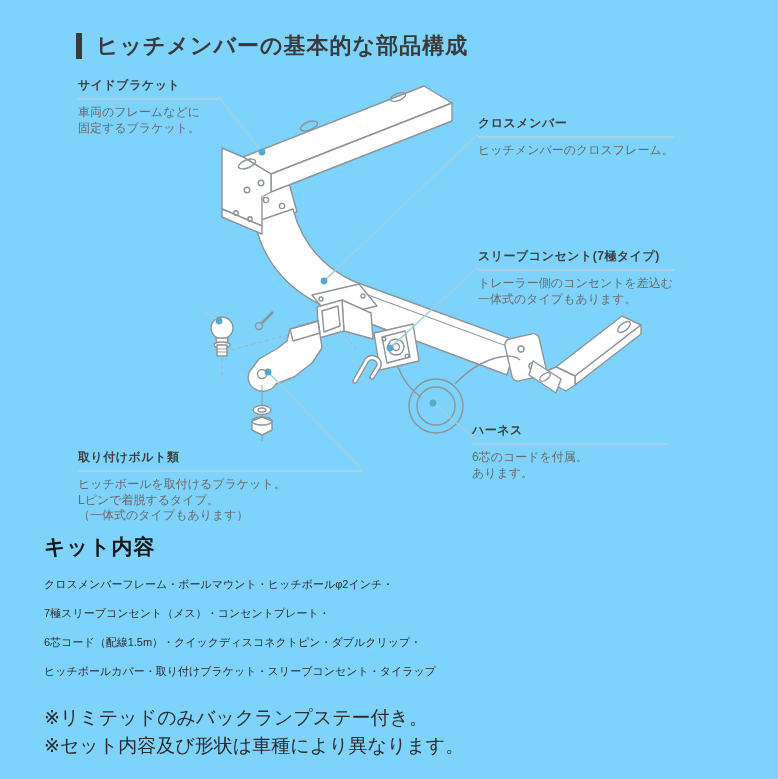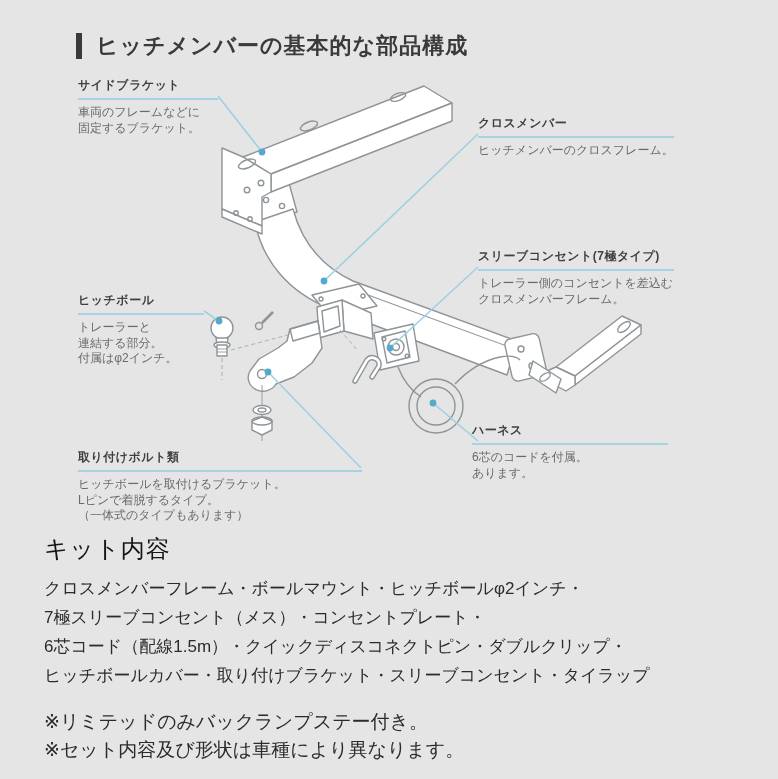--- a/index.html
+++ b/index.html
@@ -2,21 +2,21 @@
 <html><head>
 <meta charset="utf-8">
 <style>
   * { box-sizing: border-box; margin: 0; padding: 0; }
   html, body { background: #ffffff; }
   body {
     font-family: "Liberation Sans", "DejaVu Sans", sans-serif;
     width: 778px; height: 779px; position: relative; overflow: hidden;
     color: #3a3a3a;
   }
-  .page { position: absolute; inset: 0; background: #e5e5e5; padding-left: 25px; }
+  .page { position: absolute; inset: 0; background: #7dd3fc; padding-left: 25px; }
 
   
   .title-row { position: absolute; left: 76px; top: 31px; display: flex; align-items: center; }
   .title-bar { width: 6px; height: 26px; background: #3a3a3a; margin-right: 14px; }
   .page-title { font-size: 22px; font-weight: bold; color: #3a3a3a; letter-spacing: 1px; }
 
   
   .figure { position: absolute; left: 0; top: 0; width: 778px; height: 530px; }
   .figure svg { position: absolute; left: 0; top: 0; }
 
@@ -24,23 +24,23 @@
   .lbl h3 {
     font-size: 12px; font-weight: bold; color: #3f3f3f;
     padding-bottom: 4px; border-bottom: 2px solid #a6d2e2;
     letter-spacing: 0.5px; white-space: nowrap;
   }
   .lbl .desc { margin-top: 5px; }
   .lbl .desc div { font-size: 12px; line-height: 15.5px; color: #6a6a6a; white-space: nowrap; }
 
   
   .kit { position: absolute; left: 44px; top: 533px; width: 700px; }
-  .kit h2 { font-size: 24px; font-weight: normal; color: #151515; letter-spacing: 1px; }
+  .kit h2 { font-size: 21px; font-weight: bold; color: #151515; letter-spacing: 1px; }
   .kit .lines { margin-top: 9px; }
-  .kit .lines div { font-size: 17px; line-height: 29px; color: #2b2b2b; white-space: nowrap; }
+  .kit .lines div { font-size: 11px; line-height: 29px; color: #2b2b2b; white-space: nowrap; }
   .kit .notes { margin-top: 18px; }
   .kit .notes div { font-size: 19px; line-height: 28px; color: #2b2b2b; white-space: nowrap; }
 </style>
 </head>
 <body>
 
 <div class="page">
 
   <div class="title-row">
     <span class="title-bar"></span>
@@ -182,32 +182,24 @@
       <h3>クロスメンバー</h3>
       <div class="desc">
         <div>ヒッチメンバーのクロスフレーム。</div>
       </div>
     </div>
 
     <div class="lbl" style="left:478px; top:248px; width:196px;">
       <h3>スリーブコンセント(7極タイプ)</h3>
       <div class="desc">
         <div>トレーラー側のコンセントを差込む</div>
-        <div>クロスメンバーフレーム。</div>
-      </div>
-    </div>
-
-    <div class="lbl" style="left:78px; top:292px; width:126px;">
-      <h3>ヒッチボール</h3>
-      <div class="desc">
-        <div>トレーラーと</div>
-        <div>連結する部分。</div>
-        <div>付属はφ2インチ。</div>
-      </div>
-    </div>
+        <div>一体式のタイプもあります。</div>
+      </div>
+    </div>
+
 
     <div class="lbl" style="left:472px; top:422px; width:196px;">
       <h3>ハーネス</h3>
       <div class="desc">
         <div>6芯のコードを付属。</div>
         <div>あります。</div>
       </div>
     </div>
 
     <div class="lbl" style="left:78px; top:449px; width:284px;">

